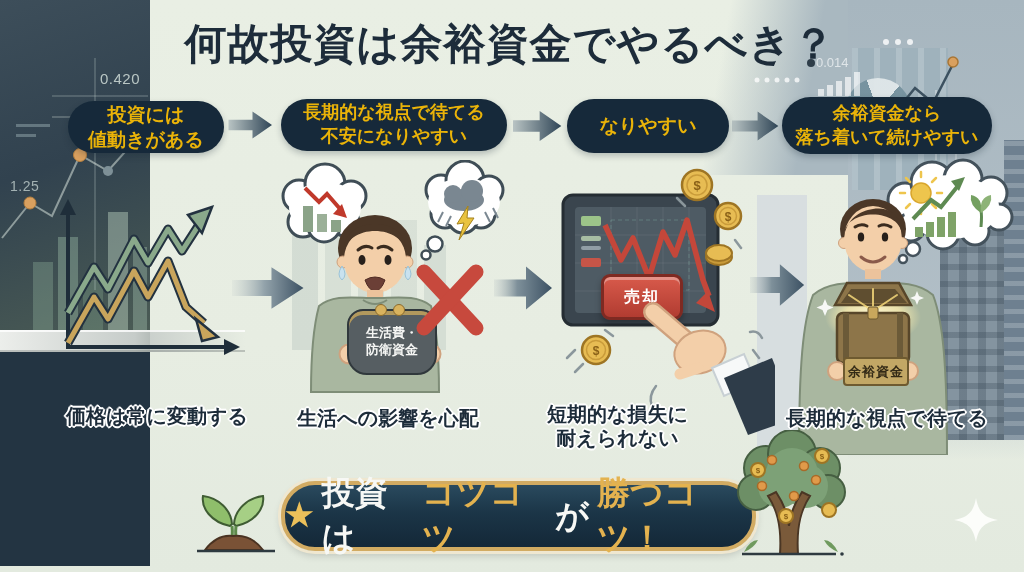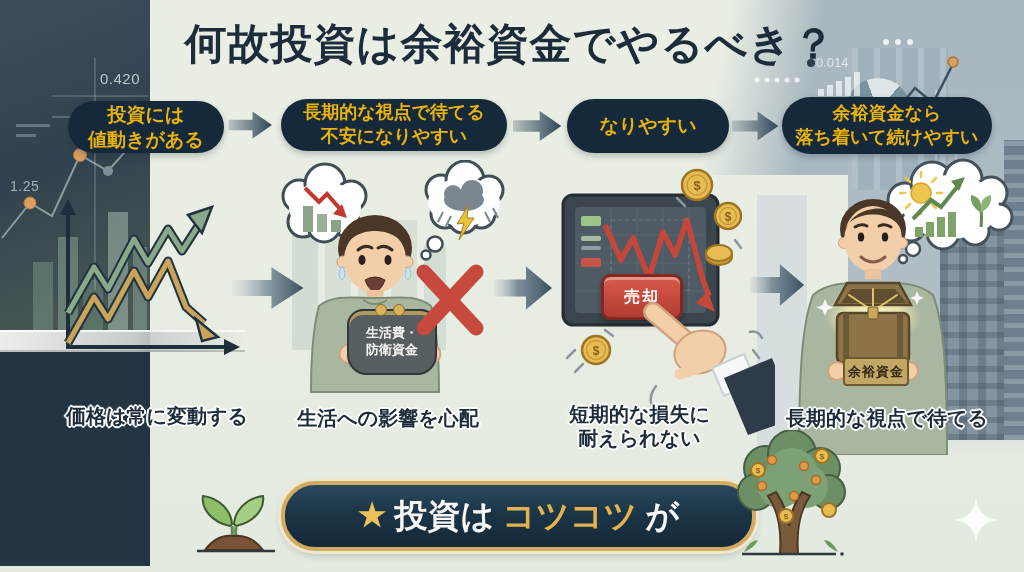--- a/index.html
+++ b/index.html
@@ -440,34 +440,35 @@
   <div class="abs plaque z7">余裕資金</div>
 
   <div class="abs caption z9" style="left:52px;top:404px;width:210px">
     <div>価格は常に変動する</div>
     <div></div>
   </div>
   <div class="abs caption z9" style="left:288px;top:406px;width:200px">
     <div>生活への影響を心配</div>
     <div></div>
   </div>
-  <div class="abs caption z9" style="left:552px;top:402px;width:175px">
+  <div class="abs caption z9" style="left:530px;top:402px;width:175px">
     <div>短期的な損失に</div>
     <div>耐えられない</div>
   </div>
   <div class="abs caption z9" style="left:782px;top:406px;width:210px">
     <div>長期的な視点で待てる</div>
     <div></div>
   </div>
 
   <div class="abs banner z9">
     <span class="star">★</span>
     <span class="w">投資は</span>
     <span class="g">コツコツ</span>
     <span class="w">が</span>
+    <span class="g">勝つコツ！</span>
   </div>
 
   <svg class="abs z9" style="left:193px;top:492px" width="85" height="66">
     <path d="M37,34 C18,30 8,16 10,4 C26,6 38,18 39,32 Z" fill="#8fbe6b" stroke="#3f5c33" stroke-width="2"></path>
     <path d="M43,34 C62,30 72,16 70,4 C54,6 42,18 41,32 Z" fill="#a6cf85" stroke="#3f5c33" stroke-width="2"></path>
     <path d="M39,34 Q40,44 38,50 M43,34 Q42,44 44,50" fill="none" stroke="#5d8a4a" stroke-width="3"></path>
     <path d="M12,58 Q24,42 40,44 Q58,42 70,58 Z" fill="#7a5236" stroke="#4a3322" stroke-width="2"></path>
     <line x1="4" y1="59" x2="82" y2="59" stroke="#2e3a40" stroke-width="2.5"></line>
   </svg>
 

